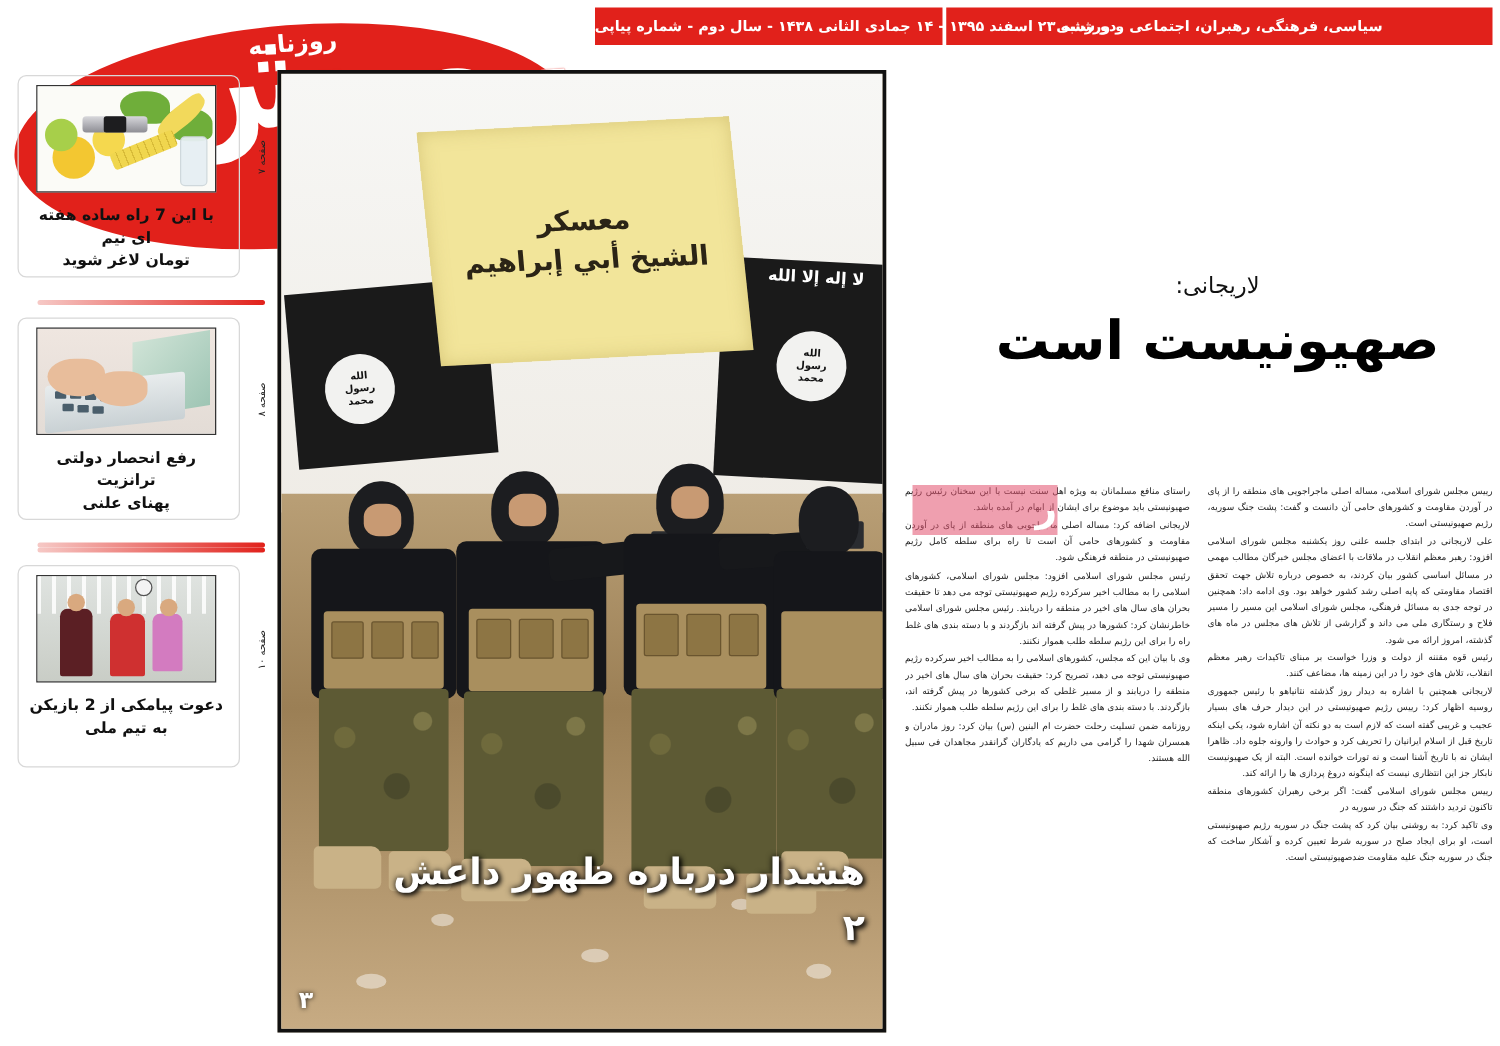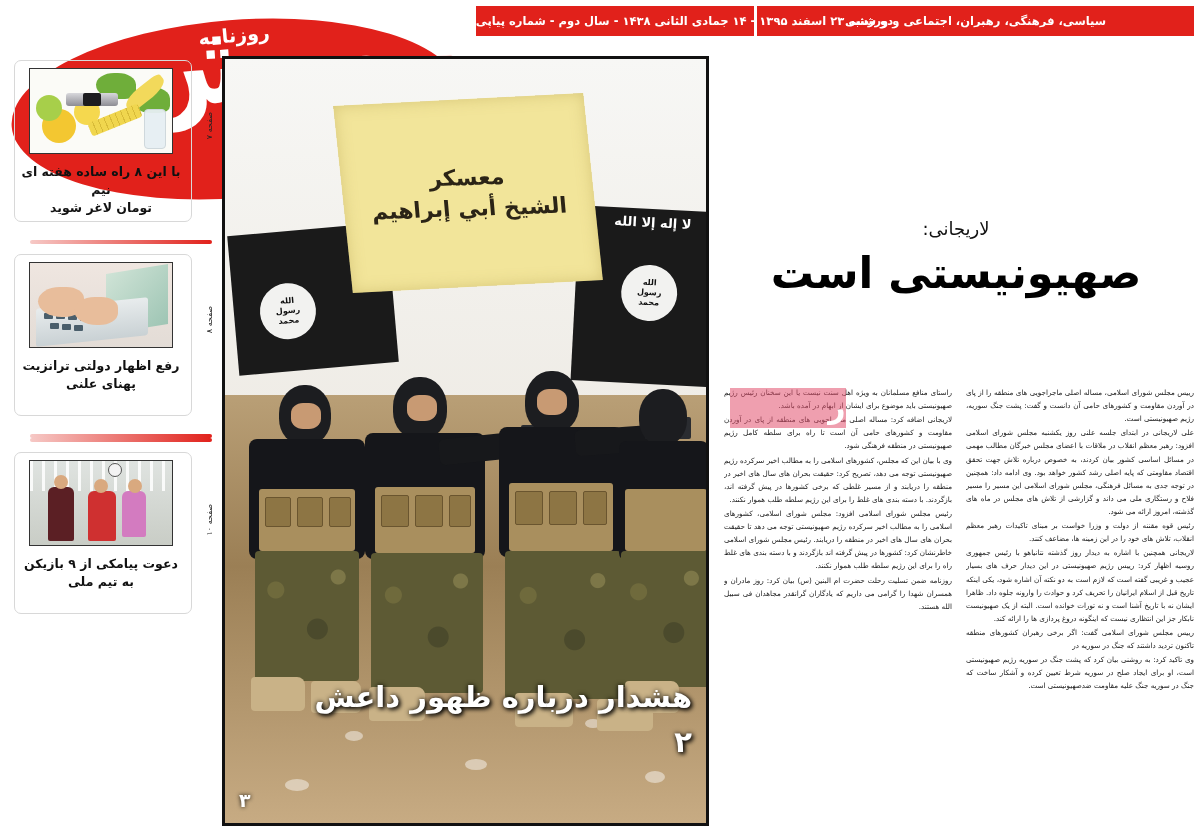--- a/index.html
+++ b/index.html
@@ -81,21 +81,21 @@
     transform: translateX(-50%) rotate(-5deg);
     font-size: 19px;
     font-weight: bold;
     color: #ffffff;
     direction: rtl;
   }
 
   
   .headline-block {
     position: absolute;
-    top: 218px; right: 24px;
+    top: 218px; right: 6px;
     width: 440px;
     text-align: center;
     direction: rtl;
   }
   .kicker {
     font-size: 18px;
     color: #111;
     margin-bottom: 6px;
     font-weight: normal;
     text-align: center;
@@ -412,37 +412,37 @@
   <div class="masthead">
     <div class="logo-ellipse"></div>
     <div class="logo-script">
       <div class="logo-main">رویش ملت</div>
     </div>
     <div class="logo-sub">روزنامه</div>
   </div>
 
   <div class="headline-block">
     <div class="kicker">لاریجانی:</div>
-    <div class="headline">صهیونیستی است</div>
+    <div class="headline">صهیونیست است</div>
   </div>
 
   <div class="cols">
     <div class="col">
       <p>رییس مجلس شورای اسلامی، مساله اصلی ماجراجویی های منطقه را از پای در آوردن مقاومت و کشورهای حامی آن دانست و گفت: پشت جنگ سوریه، رژیم صهیونیستی است.</p>
       <p>علی لاریجانی در ابتدای جلسه علنی روز یکشنبه مجلس شورای اسلامی افزود: رهبر معظم انقلاب در ملاقات با اعضای مجلس خبرگان مطالب مهمی در مسائل اساسی کشور بیان کردند، به خصوص درباره تلاش جهت تحقق اقتصاد مقاومتی که پایه اصلی رشد کشور خواهد بود. وی ادامه داد: همچنین در توجه جدی به مسائل فرهنگی، مجلس شورای اسلامی این مسیر را مسیر فلاح و رستگاری ملی می داند و گزارشی از تلاش های مجلس در ماه های گذشته، امروز ارائه می شود.</p>
       <p>رئیس قوه مقننه از دولت و وزرا خواست بر مبنای تاکیدات رهبر معظم انقلاب، تلاش های خود را در این زمینه ها، مضاعف کنند.</p>
       <p>لاریجانی همچنین با اشاره به دیدار روز گذشته نتانیاهو با رئیس جمهوری روسیه اظهار کرد: رییس رژیم صهیونیستی در این دیدار حرف های بسیار عجیب و غریبی گفته است که لازم است به دو نکته آن اشاره شود، یکی اینکه تاریخ قبل از اسلام ایرانیان را تحریف کرد و حوادث را وارونه جلوه داد. ظاهرا ایشان نه با تاریخ آشنا است و نه تورات خوانده است. البته از یک صهیونیست نابکار جز این انتظاری نیست که اینگونه دروغ پردازی ها را ارائه کند.</p>
       <p>رییس مجلس شورای اسلامی گفت: اگر برخی رهبران کشورهای منطقه تاکنون تردید داشتند که جنگ در سوریه در</p>
       <p>وی تاکید کرد: به روشنی بیان کرد که پشت جنگ در سوریه رژیم صهیونیستی است، او برای ایجاد صلح در سوریه شرط تعیین کرده و آشکار ساخت که جنگ در سوریه جنگ علیه مقاومت ضدصهیونیستی است.</p>
     </div>
     <div class="col">
       <p>راستای منافع مسلمانان به ویژه اهل سنت نیست یا این سخنان رئیس رژیم صهیونیستی باید موضوع برای ایشان از ابهام در آمده باشد.</p>
       <p>لاریجانی اضافه کرد: مساله اصلی ماجراجویی های منطقه از پای در آوردن مقاومت و کشورهای حامی آن است تا راه برای سلطه کامل رژیم صهیونیستی در منطقه فرهنگی شود.</p>
+      <p>رئیس مجلس شورای اسلامی افزود: مجلس شورای اسلامی، کشورهای اسلامی را به مطالب اخیر سرکرده رژیم صهیونیستی توجه می دهد تا حقیقت بحران های سال های اخیر در منطقه را دریابند. رئیس مجلس شورای اسلامی خاطرنشان کرد: کشورها در پیش گرفته اند بازگردند و با دسته بندی های غلط راه را برای این رژیم سلطه طلب هموار نکنند.</p>
       <p>وی با بیان این که مجلس، کشورهای اسلامی را به مطالب اخیر سرکرده رژیم صهیونیستی توجه می دهد، تصریح کرد: حقیقت بحران های سال های اخیر در منطقه را دریابند و از مسیر غلطی که برخی کشورها در پیش گرفته اند، بازگردند. با دسته بندی های غلط را برای این رژیم سلطه طلب هموار نکنند.</p>
-      <p>رئیس مجلس شورای اسلامی افزود: مجلس شورای اسلامی، کشورهای اسلامی را به مطالب اخیر سرکرده رژیم صهیونیستی توجه می دهد تا حقیقت بحران های سال های اخیر در منطقه را دریابند. رئیس مجلس شورای اسلامی خاطرنشان کرد: کشورها در پیش گرفته اند بازگردند و با دسته بندی های غلط راه را برای این رژیم سلطه طلب هموار نکنند.</p>
       <p>روزنامه ضمن تسلیت رحلت حضرت ام البنین (س) بیان کرد: روز مادران و همسران شهدا را گرامی می داریم که یادگاران گرانقدر مجاهدان فی سبیل الله هستند.</p>
     </div>
   </div>
 
   <div class="watermark"></div>
   <div class="watermark-letter">ر</div>
 
   <div class="photo-wrap">
     <div class="photo-canvas">
       <div class="sky"></div>
@@ -544,21 +544,21 @@
             <div class="greens" style="left:100px;top:18px;"></div>
             <div class="banana" style="left:92px;top:16px;"></div>
             <div class="tape" style="left:58px;top:44px;"></div>
             <div class="dumbbell" style="left:36px;top:24px;"></div>
             <div class="dumbbell-grip" style="left:53px;top:24px;"></div>
             <div class="bottle" style="left:114px;top:40px;"></div>
             <div class="lemon2" style="left:6px;top:26px;background:#a7cf4a;"></div>
           </div>
         </div>
         <div class="side-caption">
-          <div>با این ۸ راه ساده هفته ای نیم</div>
+          <div>با این 7 راه ساده هفته ای نیم</div>
           <div>تومان لاغر شوید</div>
         </div>
       </div>
     </div>
     <div class="side-divider"></div>
 
     <div class="side-item">
       <div class="side-frame"></div>
       <div class="side-pagelabel">صفحه ۸</div>
       <div class="side-inner">
@@ -572,21 +572,21 @@
             <div class="key" style="left:50px;bottom:26px;"></div>
             <div class="key" style="left:62px;bottom:25px;"></div>
             <div class="key" style="left:20px;bottom:18px;"></div>
             <div class="key" style="left:32px;bottom:17px;"></div>
             <div class="key" style="left:44px;bottom:16px;"></div>
             <div class="hand" style="left:8px;top:24px;width:46px;height:30px;"></div>
             <div class="hand" style="left:44px;top:34px;width:44px;height:28px;"></div>
           </div>
         </div>
         <div class="side-caption">
-          <div>رفع اظهار دولتی ترانزیت</div>
+          <div>رفع انحصار دولتی ترانزیت</div>
           <div>پهنای علنی</div>
         </div>
       </div>
     </div>
     <div class="side-divider"></div>
 
     <div class="side-divider"></div>
 
     <div class="side-item">
       <div class="side-frame"></div>
@@ -598,21 +598,21 @@
             <div class="ball"></div>
             <div class="p1"></div>
             <div class="hd" style="left:24px;bottom:56px;"></div>
             <div class="p2"></div>
             <div class="hd" style="left:64px;bottom:52px;"></div>
             <div class="p3"></div>
             <div class="hd" style="left:98px;bottom:52px;"></div>
           </div>
         </div>
         <div class="side-caption">
-          <div>دعوت پیامکی از ۹ بازیکن</div>
+          <div>دعوت پیامکی از 2 بازیکن</div>
           <div>به تیم ملی</div>
         </div>
       </div>
     </div>
 
   </div>
 
 </div>
 
 </body></html>

